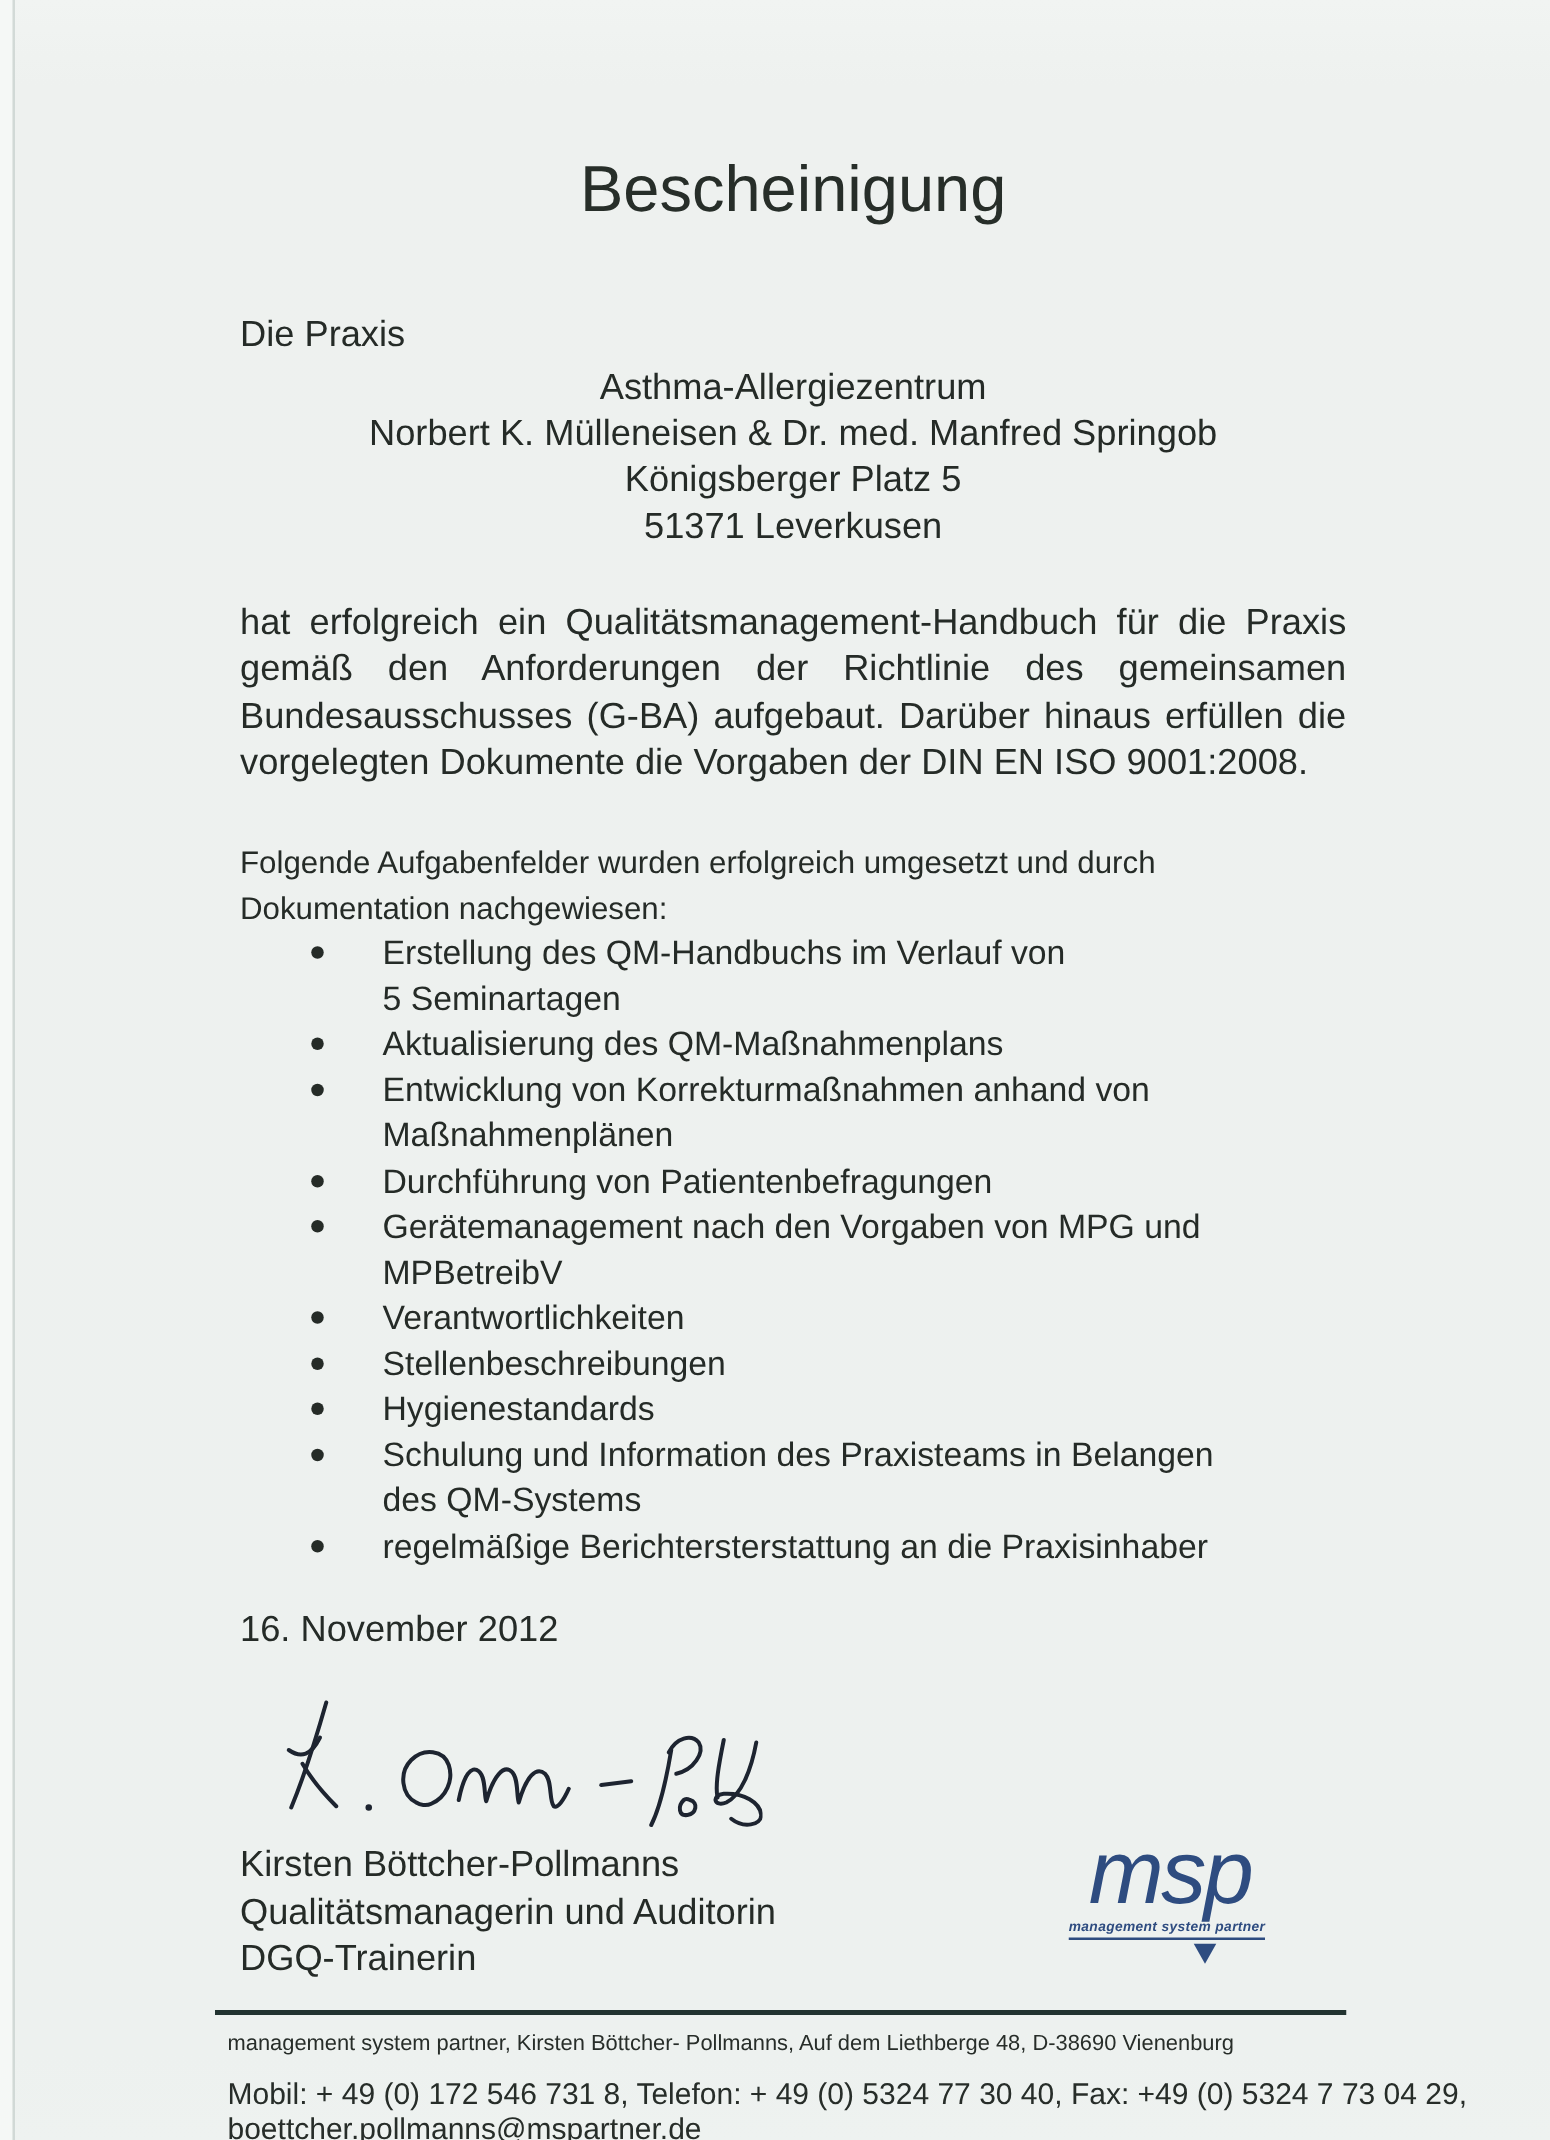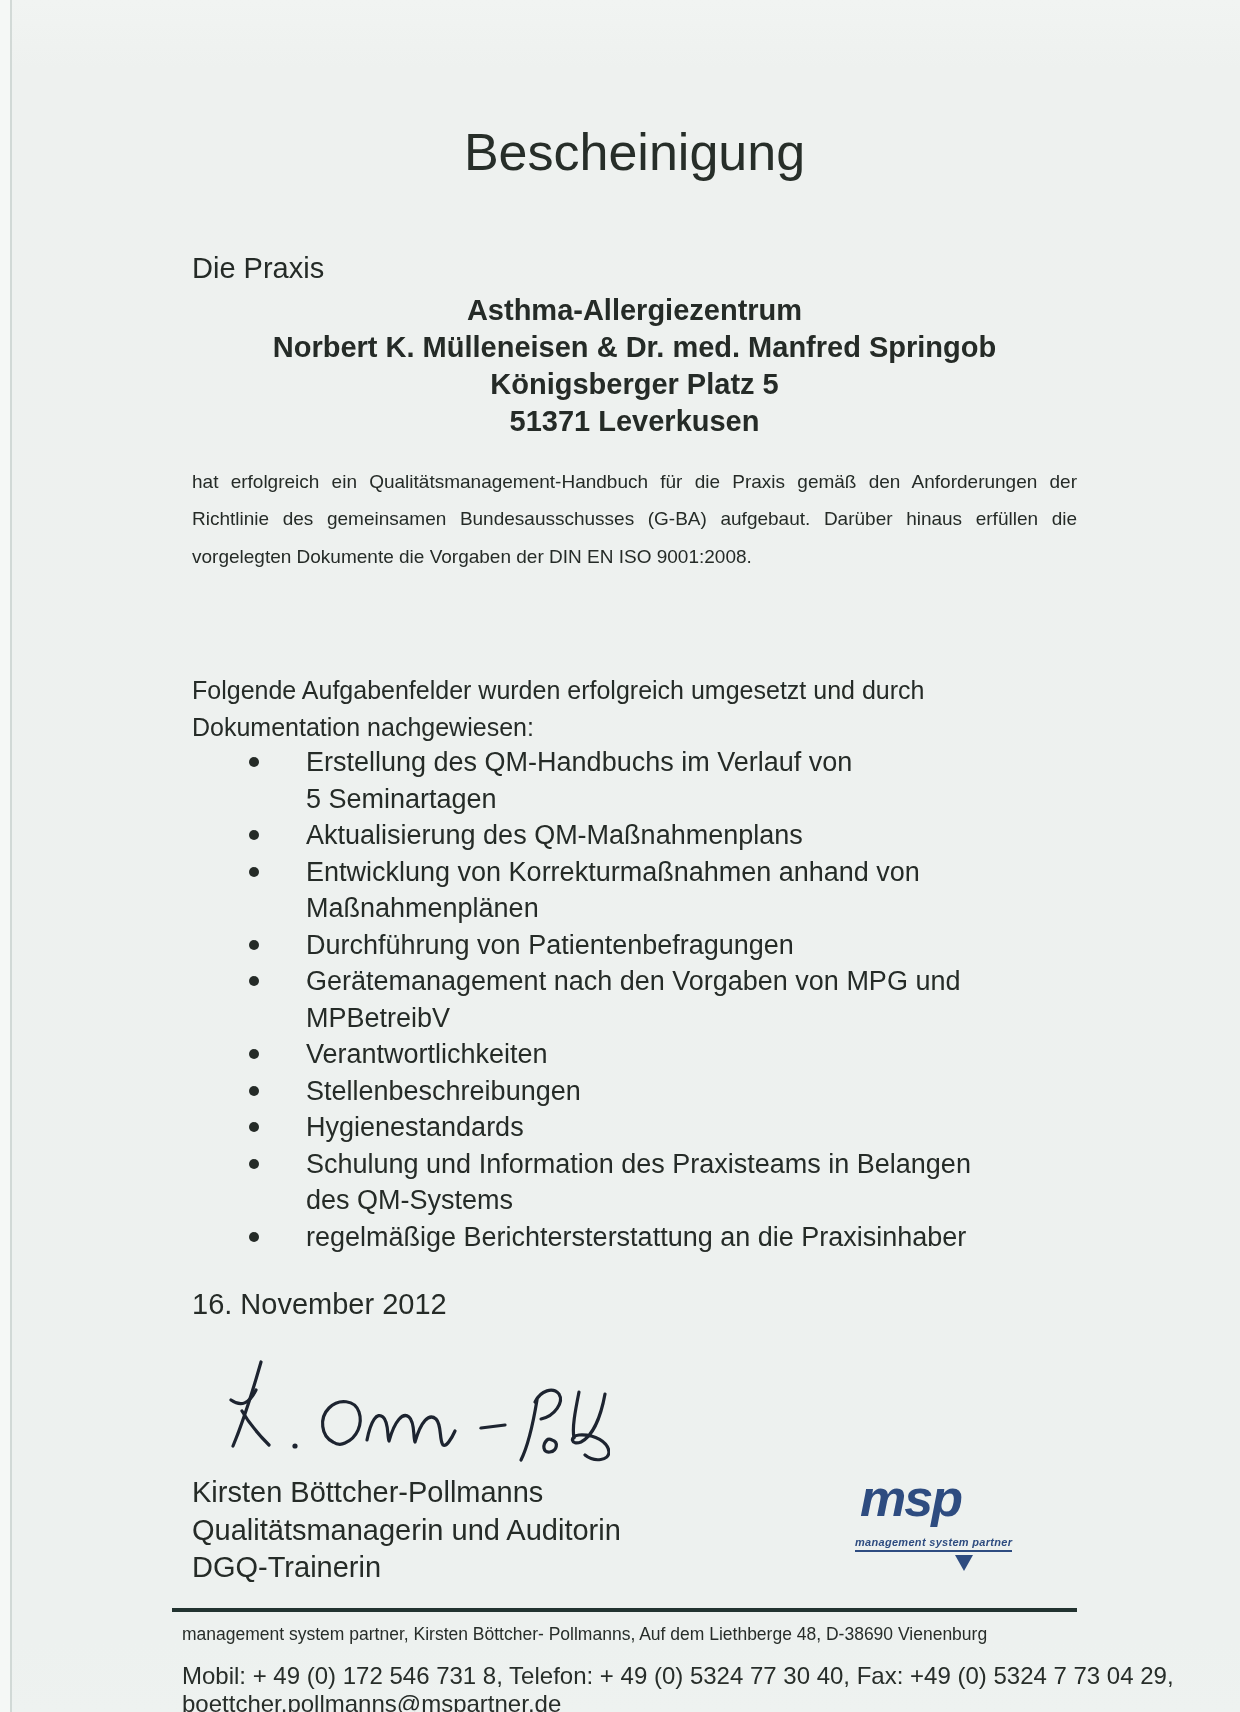--- a/index.html
+++ b/index.html
@@ -18,26 +18,26 @@
   .scan-line  { position: absolute; left: 10px; top: 0; bottom: 0; width: 2px; background: rgba(185,196,193,.55); }
 
   .title {
     position: absolute; top: 123px; left: 192px; width: 885px;
     text-align: center; font-size: 52px; font-weight: 400;
     color: #272e29; letter-spacing: 0px; line-height: 1.15;
   }
   .die-praxis { position: absolute; top: 252px; left: 192px; font-size: 29px; }
   .address {
     position: absolute; top: 292px; left: 192px; width: 885px;
-    text-align: center; font-weight: 700; font-size: 29px; line-height: 37px;
+    text-align: center; font-weight: 400; font-size: 29px; line-height: 37px;
   }
   .address div { white-space: nowrap; }
   .para1 {
-    position: absolute; top: 463px; left: 192px; width: 885px;
-    font-size: 19px; line-height: 37.4px; text-align: justify;
+    position: absolute; top: 480px; left: 192px; width: 885px;
+    font-size: 29px; line-height: 37.4px; text-align: justify;
   }
   .para2 {
     position: absolute; top: 672px; left: 192px; width: 885px;
     font-size: 25px; line-height: 37px; white-space: pre-line;
   }
   ul.tasks {
     position: absolute; top: 744px; left: 192px; width: 885px;
     margin: 0; padding: 0; list-style: none;
     font-size: 27px; line-height: 36.5px;
   }
@@ -52,22 +52,22 @@
 
   .signature { position: absolute; left: 215px; top: 1348px; }
 
   .signer {
     position: absolute; top: 1474px; left: 192px;
     font-size: 29px; line-height: 37.5px;
   }
 
   .logo { position: absolute; left: 855px; top: 1468px; color: #2e4c80; }
   .logo .big {
-    font-size: 52px; font-weight: 700; font-style: italic;
-    letter-spacing: -2px; line-height: 60px; margin-left: 5px;
+    font-size: 72px; font-weight: 400; font-style: italic;
+    letter-spacing: -2px; line-height: 60px; margin-left: 16px;
   }
   .logo .sub {
     margin-top: 8px; width: max-content;
     font-size: 11px; font-style: italic; font-weight: 700;
     border-bottom: 2.5px solid #2e4c80; padding-bottom: 2px;
     letter-spacing: .3px; white-space: nowrap;
   }
   .logo .tri {
     width: 0; height: 0; margin: 3px 0 0 100px;
     border-left: 9px solid transparent; border-right: 9px solid transparent;

